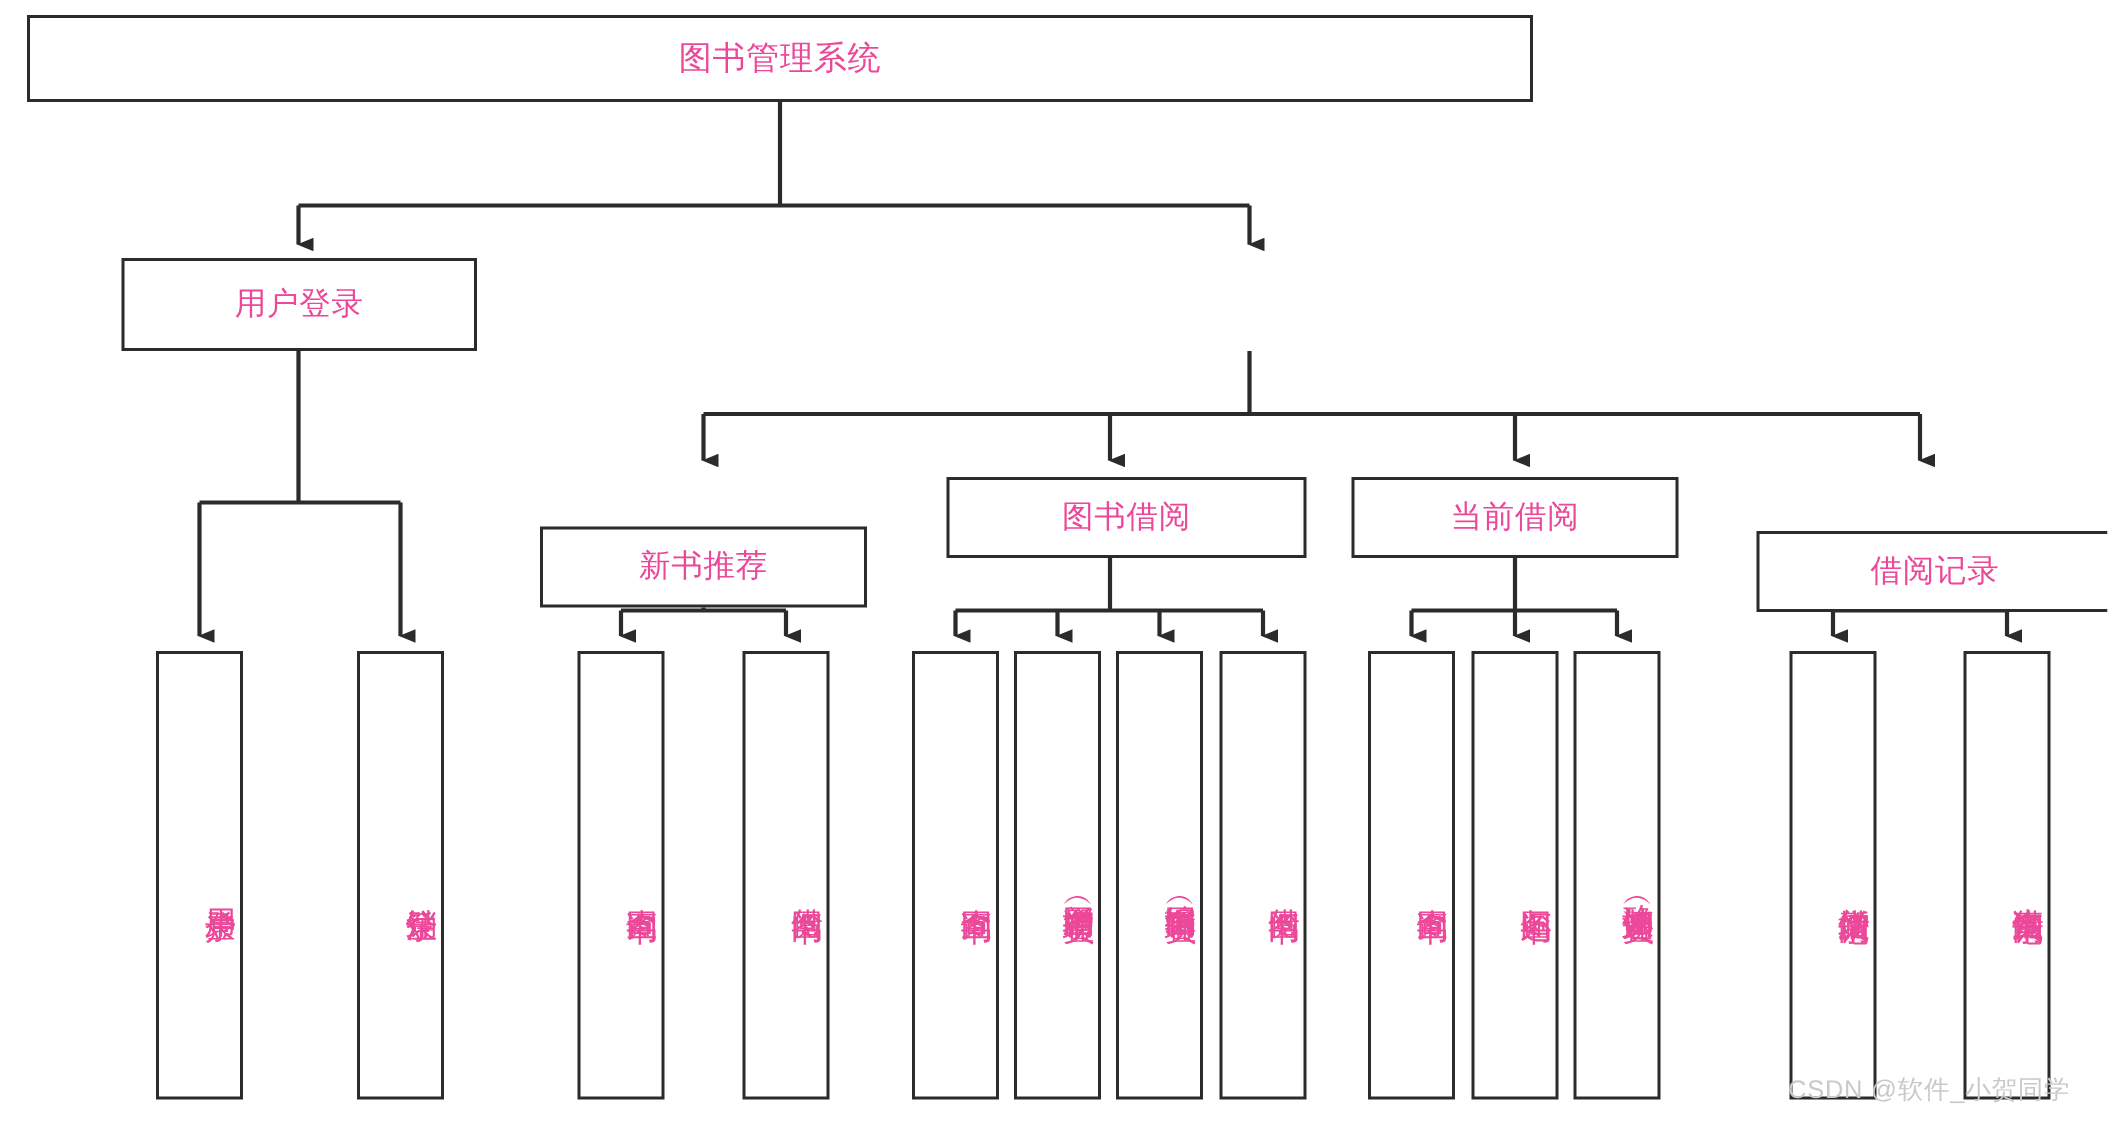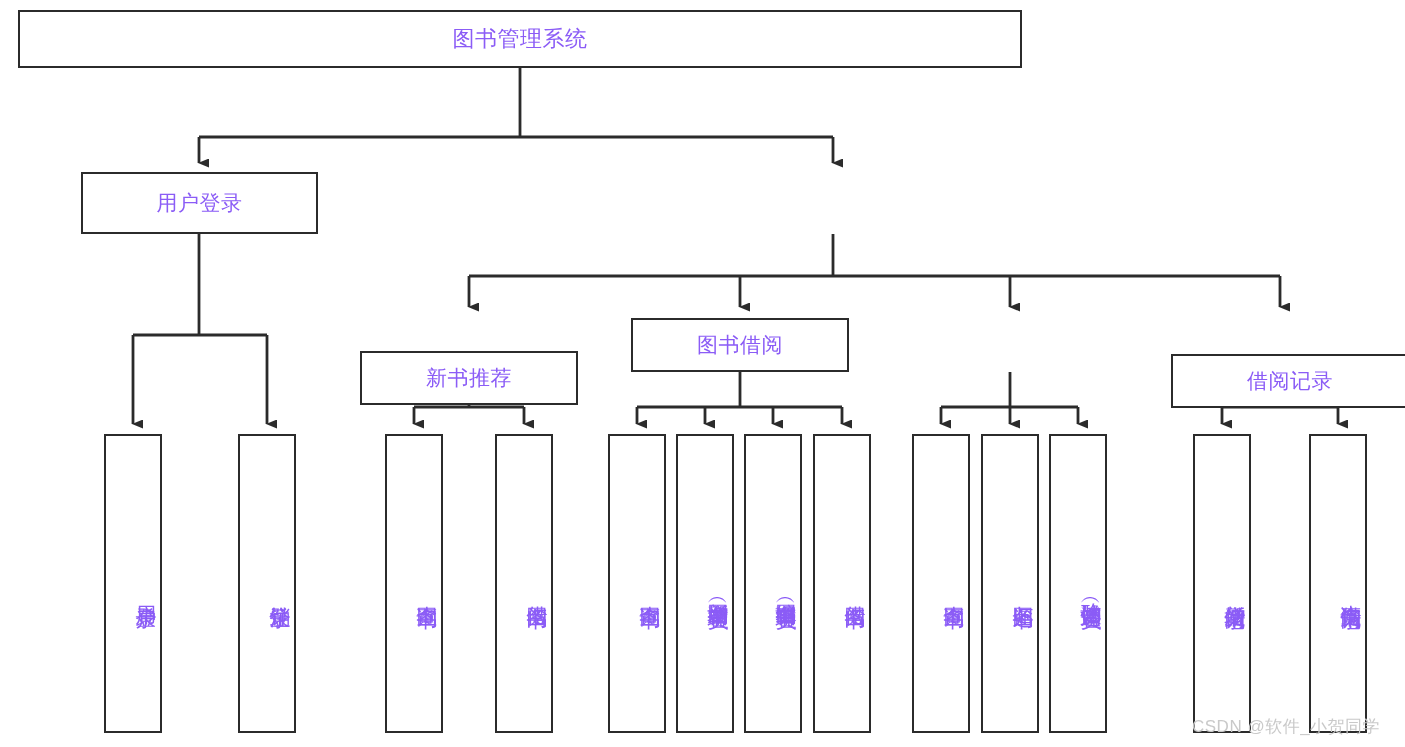--- a/index.html
+++ b/index.html
@@ -27,21 +27,21 @@
   }
   .node {
     position: absolute;
     box-sizing: border-box;
     background: #ffffff;
     border: 2.5px solid #2b2b2b;
     display: flex;
     align-items: center;
     justify-content: center;
     text-align: center;
-    color: #8b5cf6;
+    color: #ec4899;
     z-index: 2;
   }
   .node.h {
     font-size: 21px;
     line-height: 1.2;
     letter-spacing: 0.5px;
   }
   .node.root {
     font-size: 22px;
   }
@@ -124,22 +124,23 @@
     </g>
   </svg>
 
   <div class="node h root" style="left:18px; top:10px; width:1004px; height:58px;">图书管理系统</div>
 
   <div class="node h" style="left:81px; top:172px; width:237px; height:62px;">用户登录</div>
 
 
   <div class="node h" style="left:360px; top:318px; width:218px; height:54px;margin-top:33px;">新书推荐</div>
 
-  <div class="node h" style="left:631px; top:318px; width:218px; height:54px;">图书借阅</div>
+  <div class="node h" style="left:631px; top:318px; width:240px; height:54px;">图书借阅</div>
 
+  <div class="node h" style="left:901px; top:318px; width:218px; height:54px;">当前借阅</div>
 
   <div class="node h" style="left:1171px; top:318px; width:238px; height:54px;margin-top:36px;">借阅记录</div>
 
   <div class="node v" style="left:104px; top:434px; width:58px; height:299px;">
     <span class="vlabel">用户登录</span>
   </div>
 
   <div class="node v" style="left:238px; top:434px; width:58px; height:299px;">
     <span class="vlabel">注销登录</span>
   </div>

